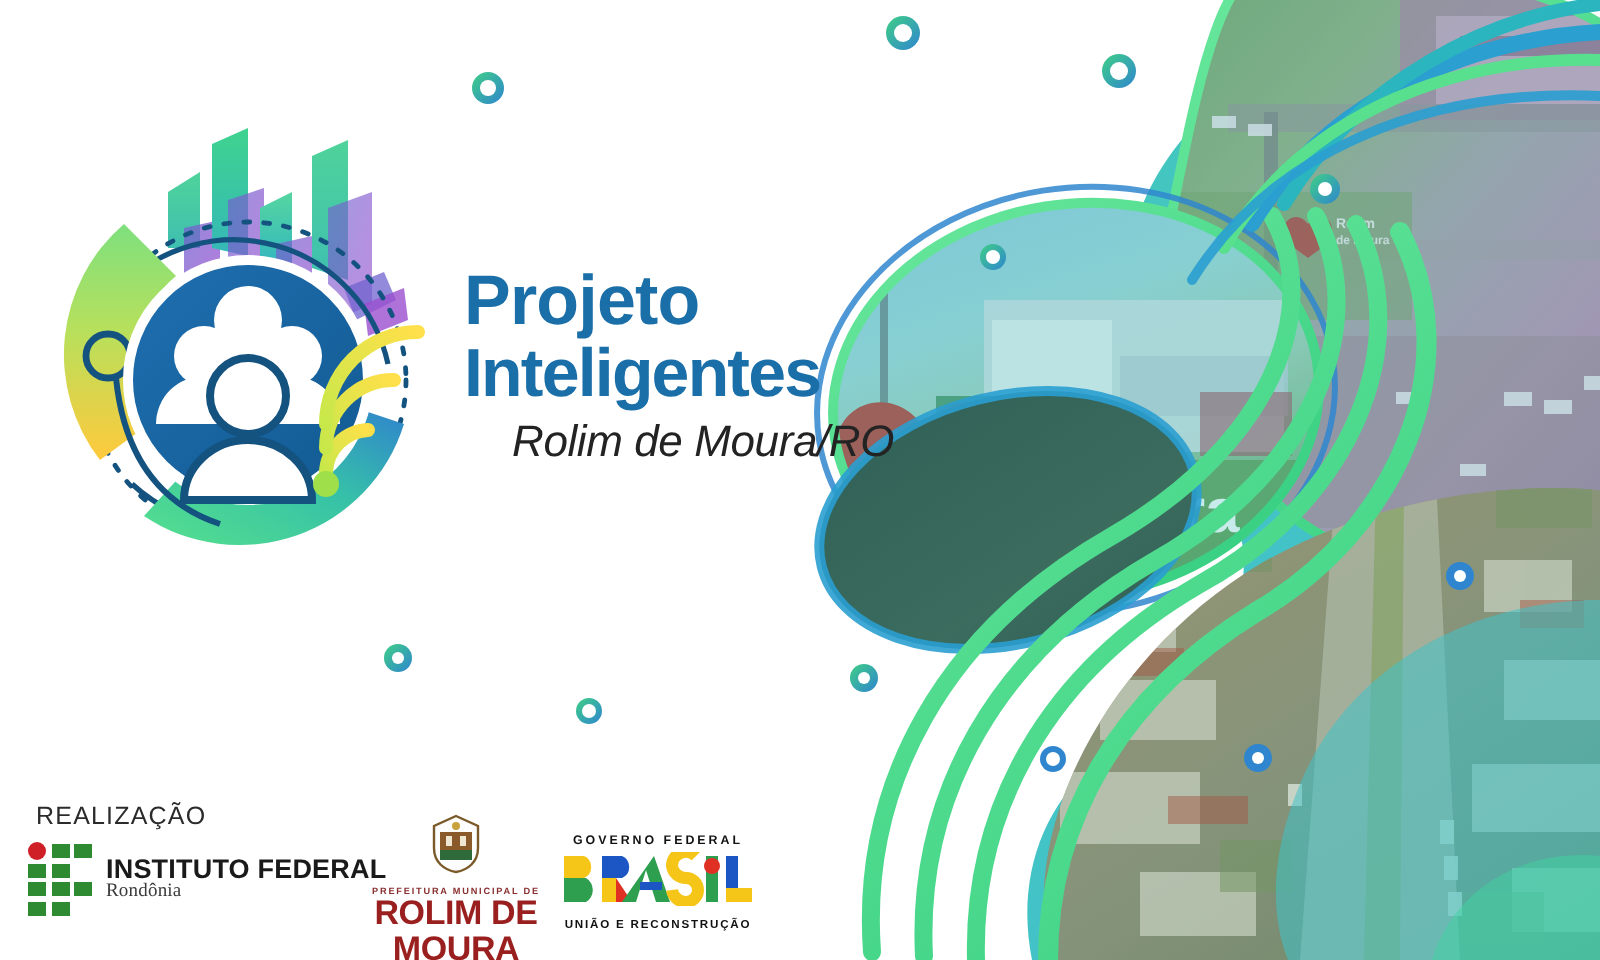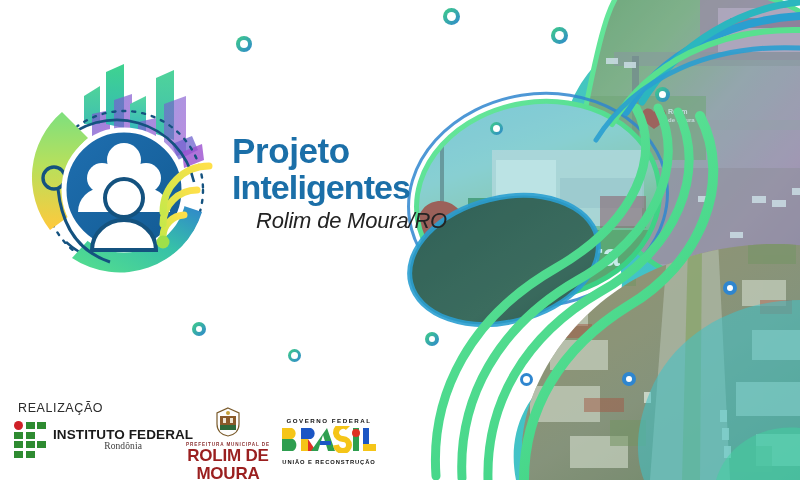--- a/index.html
+++ b/index.html
@@ -42,21 +42,21 @@
   .partners { position:absolute; left:0; top:415px; width:400px; height:60px; }
 
   .plogo { position:absolute; }
 
   
   .if-logo { left:14px; top:7px; display:flex; align-items:center; gap:7px; }
   .if-grid { display:grid; grid-template-columns:repeat(3,9px); grid-template-rows:repeat(4,7px); gap:2.5px; }
   .if-grid i { display:block; width:9px; height:7px; background:#2e8b31; }
   .if-grid i.red { background:#cf2027; border-radius:50%; width:9px; height:9px; margin-top:-1px; }
   .if-grid i.blank { background:transparent; }
-  .if-text { line-height:1.05;text-align:center; }
+  .if-text { line-height:1.05; }
   .if-text .if-main { font-size:13.5px; font-weight:bold; color:#1a1a1a; letter-spacing:0.1px; }
   .if-text .if-sm { font-size:9.5px; color:#3a3a3a; letter-spacing:0.1px;font-family:Liberation Serif, serif; }
 
   
   .pref-logo { left:172px; top:-8px; width:112px; text-align:center; }
   .pref-crest { margin:0 auto 1px; width:26px; height:30px; }
   .pref-top { font-size:4.6px; color:#8a3030; letter-spacing:0.9px; font-weight:bold; }
   .pref-main { font-size:17px; font-weight:bold; color:#9a1f1f; letter-spacing:-0.2px; line-height:1.05; }
   .pref-rule { height:1px; background:#9a1f1f; margin:1px 6px; }
   .pref-slogan { font-size:6px; font-style:italic; color:#8a3030; letter-spacing:0.2px; }

